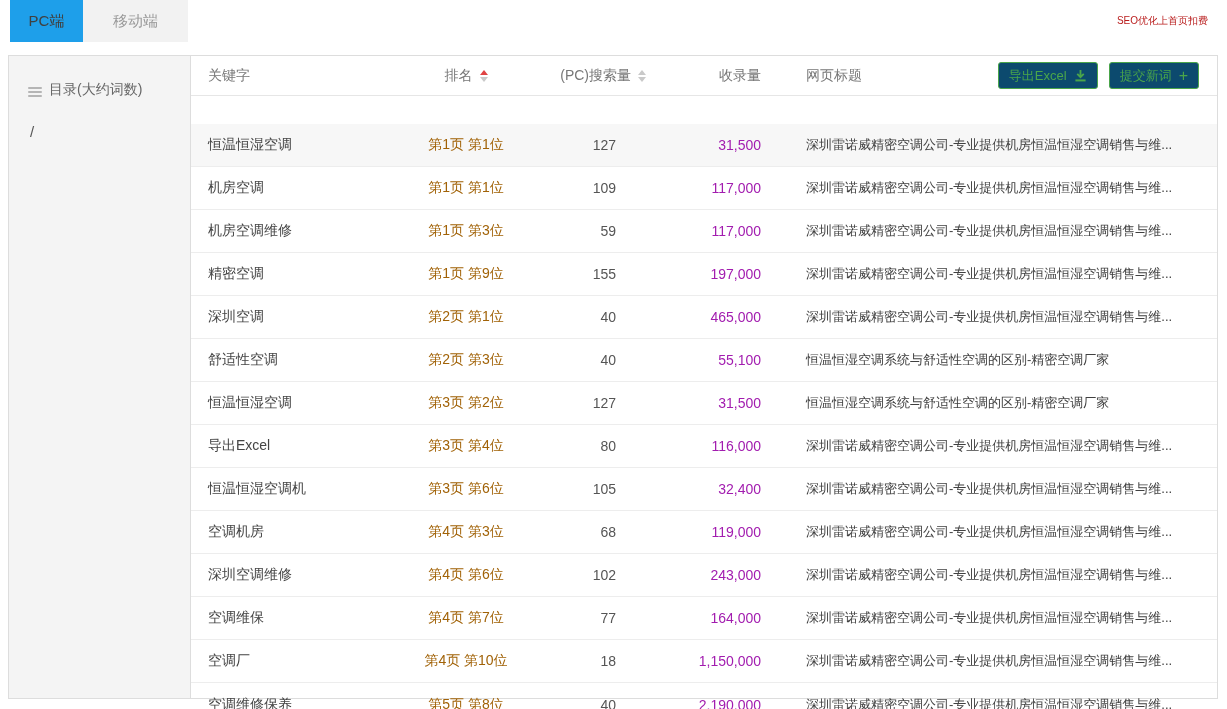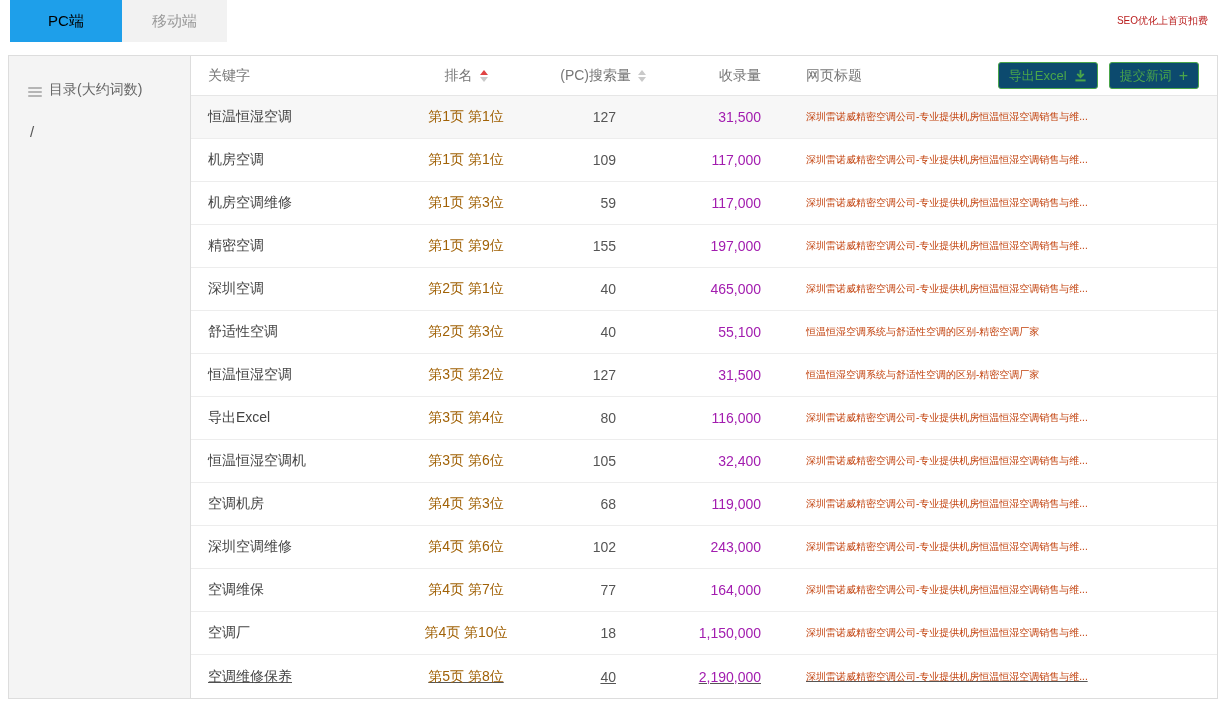--- a/index.html
+++ b/index.html
@@ -2,37 +2,37 @@
 <html><head>
 <meta charset="utf-8">
 <style>
   * { box-sizing: border-box; margin: 0; padding: 0; }
   html,body { width: 1227px; height: 709px; background: #fff;
     font-family: "Liberation Sans", "DejaVu Sans", sans-serif; font-size: 14px; color: #555; }
 
   
   .tabbar { position: relative; height: 42px; padding-left: 10px; display: flex; }
   .tab { height: 42px; line-height: 42px; text-align: center; font-size: 15px; cursor: pointer; }
-  .tab-active { width: 112px; background: #1e9fea; color: #000000; }
+  .tab-active { width: 73px; background: #1e9fea; color: #404040; }
   .tab-inactive { width: 105px; background: #f2f2f2; color: #999; }
   .header-note { position: absolute; right: 19px; top: 0; line-height: 42px;
     color: #b91c1c; font-size: 10px; }
 
   
   .container { margin: 13px 9px 0 8px; border: 1px solid #ddd; display: flex; height: 644px; background: #fff; }
 
   
   .sidebar { width: 182px; background: #f4f4f4; border-right: 1px solid #ddd; flex: none; }
   .sidebar-header { padding: 25px 0 0 19px; color: #666; display: flex; align-items: flex-end; gap: 7px; }
   .list-icon { display: inline-block; width: 14px; }
   .list-icon span { display: block; height: 2px; background: #b5b5b5; margin: 2px 0; border-radius: 1px; }
   .sidebar-item { padding-left: 21px; margin-top: 24px; color: #555; font-size: 15px; cursor: pointer; }
 
   
-  .main { flex: 1 1 auto; display: flex; flex-direction: column; min-width: 0; }
+  .main { flex: 1 1 auto; display: flex; flex-direction: column; min-width: 0; gap: 28px; }
   .grid-row { display: grid; grid-template-columns: 210px 130px 115px 135px 1fr; align-items: center; }
   .thead { height: 40px; flex: none; border-bottom: 1px solid #e6e6e6; color: #777; position: relative; }
   .th-keyword { padding-left: 17px; }
   .th-rank { justify-self: center; display: flex; align-items: center; }
   .th-search { justify-self: end; display: flex; align-items: center; }
   .th-indexed { justify-self: end; padding-right: 20px; }
   .th-title { padding-left: 25px; }
 
   .sort { display: inline-flex; flex-direction: column; margin-left: 7px; cursor: pointer; }
   .sort i { width: 0; height: 0; border-left: 4px solid transparent; border-right: 4px solid transparent; display: block; }
@@ -47,21 +47,21 @@
   .plus-glyph { font-size: 16px; line-height: 1; }
 
   .tbody { flex: 1 1 auto; }
   .row { height: 43px; border-bottom: 1px solid #ededed; cursor: default; }
   .row:first-child { background: #f7f7f7; }
   .row:last-child { border-bottom: none; text-decoration: underline; }
   .cell-keyword { padding-left: 17px; color: #444; }
   .cell-rank { justify-self: center; color: #a16207; cursor: pointer; white-space: nowrap; }
   .cell-search { justify-self: end; padding-right: 30px; color: #555; margin-left: 24px; }
   .cell-indexed { justify-self: end; padding-right: 20px; color: #a21caf; }
-  .cell-title { padding-left: 25px; color: #c2410c; white-space: nowrap; overflow: hidden; min-width: 0; font-size: 10px; }
+  .cell-title { padding-left: 25px; color: #404040; white-space: nowrap; overflow: hidden; min-width: 0; font-size: 13px; }
 </style>
 </head>
 <body>
 
 <div class="tabbar">
   <div class="tab tab-active">PC端</div>
   <div class="tab tab-inactive">移动端</div>
   <div class="header-note">SEO优化上首页扣费</div>
 </div>
 

